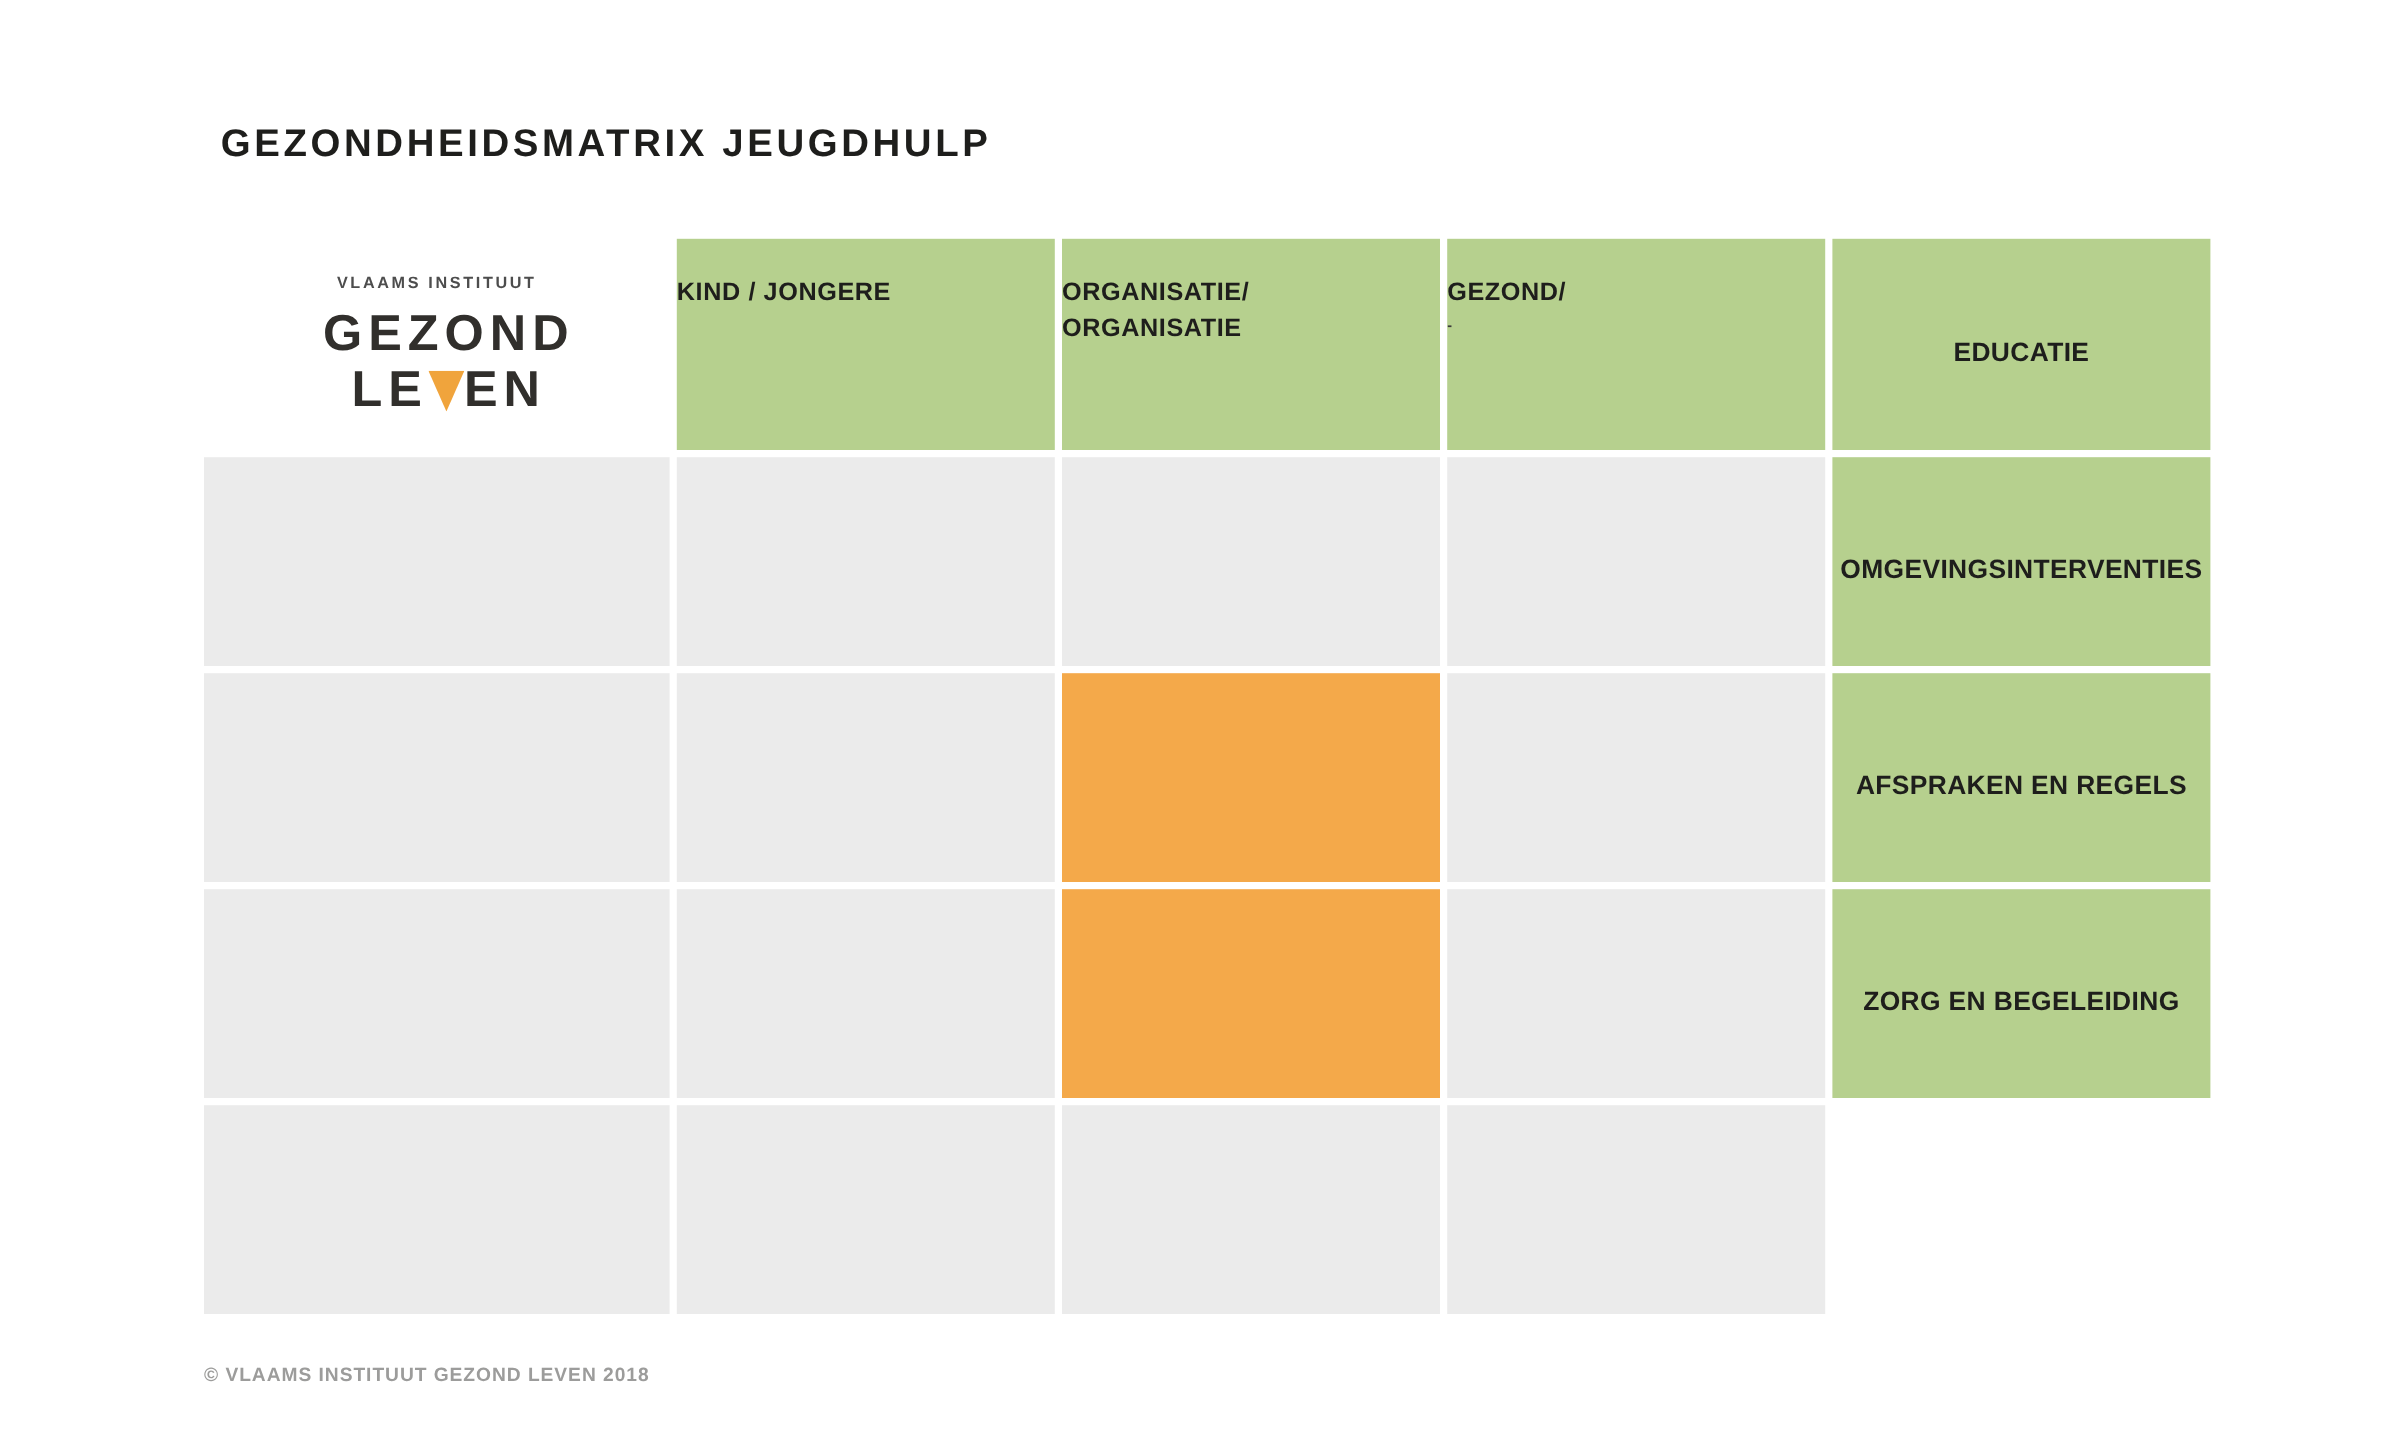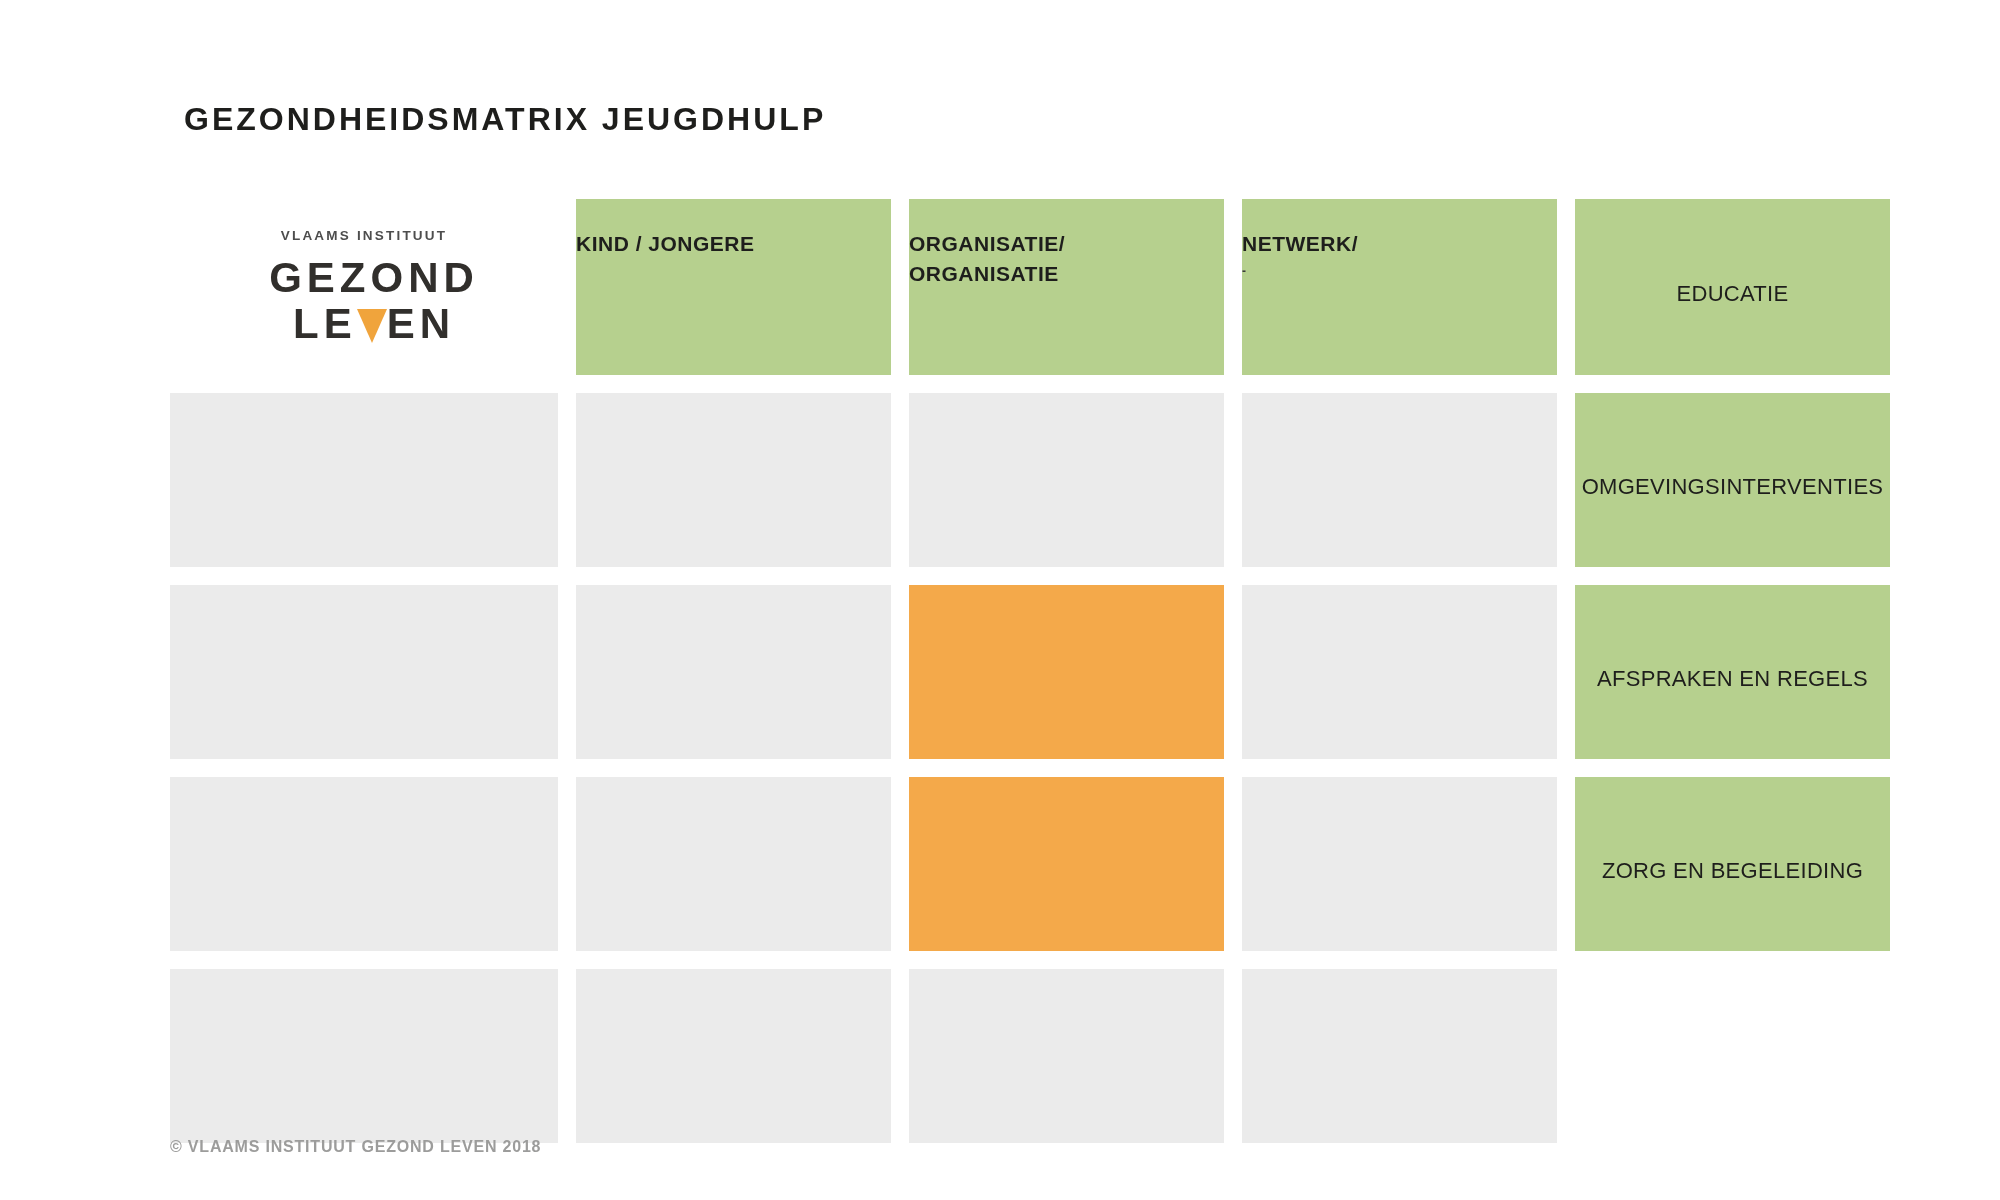--- a/index.html
+++ b/index.html
@@ -20,21 +20,21 @@
   .title{
     position:absolute;left:184px;top:103px;margin:0;line-height:1;
     font-size:32px;font-weight:800;letter-spacing:3px;color:var(--ink);
     white-space:nowrap;
   }
   .matrix{
     position:absolute;left:170px;top:199px;
     display:grid;
     grid-template-columns:388px repeat(4,315px);
     grid-template-rows:176px repeat(4,174px);
-    gap:18px;
+    gap:6px;
   }
   .cell{min-width:0;min-height:0;}
   .cell-corner{
     background:#ffffff;display:flex;flex-direction:column;
     align-items:center;justify-content:center;
   }
   .logo-sub{
     font-size:13.5px;font-weight:bold;letter-spacing:2.2px;color:#4d4d4d;
     margin-bottom:12px;white-space:nowrap;
   }
@@ -44,21 +44,21 @@
   }
   .logo-tri-svg{vertical-align:-5px;}
   .col-head{
     background:var(--green);padding-top:30px;
     font-size:21px;font-weight:bold;letter-spacing:0.5px;line-height:1.45;
     color:var(--ink);
   }
   .col-note{font-size:12px;font-weight:bold;margin-top:6px;color:#3a3a3a;line-height:1;}
   .row-head{
     background:var(--green);display:flex;align-items:center;justify-content:center;
-    font-size:22px;font-weight:normal;letter-spacing:0.3px;color:var(--ink);
+    font-size:22px;font-weight:bold;letter-spacing:0.3px;color:var(--ink);
     text-align:center;padding-top:14px;
   }
   .cell-data{background:var(--gray);}
   .cell-data.highlight{background:var(--orange);}
   .footer{
     position:absolute;left:170px;top:1138px;
     font-size:16px;font-weight:bold;letter-spacing:0.8px;color:var(--footer);
     white-space:nowrap;
     text-align:center;
   }
@@ -79,21 +79,21 @@
   </div>
 
   <div class="cell col-head">
     <div>KIND / JONGERE</div>
   </div>
   <div class="cell col-head">
     <div>ORGANISATIE/</div>
     <div>ORGANISATIE</div>
   </div>
   <div class="cell col-head">
-    <div>NETWERK/</div>
+    <div>GEZOND/</div>
     <div class="col-note">-</div>
   </div>
 
   <div class="cell row-head">EDUCATIE</div>
   <div class="cell cell-data"></div>
   <div class="cell cell-data"></div>
   <div class="cell cell-data"></div>
   <div class="cell cell-data"></div>
 
   <div class="cell row-head">OMGEVINGSINTERVENTIES</div>

